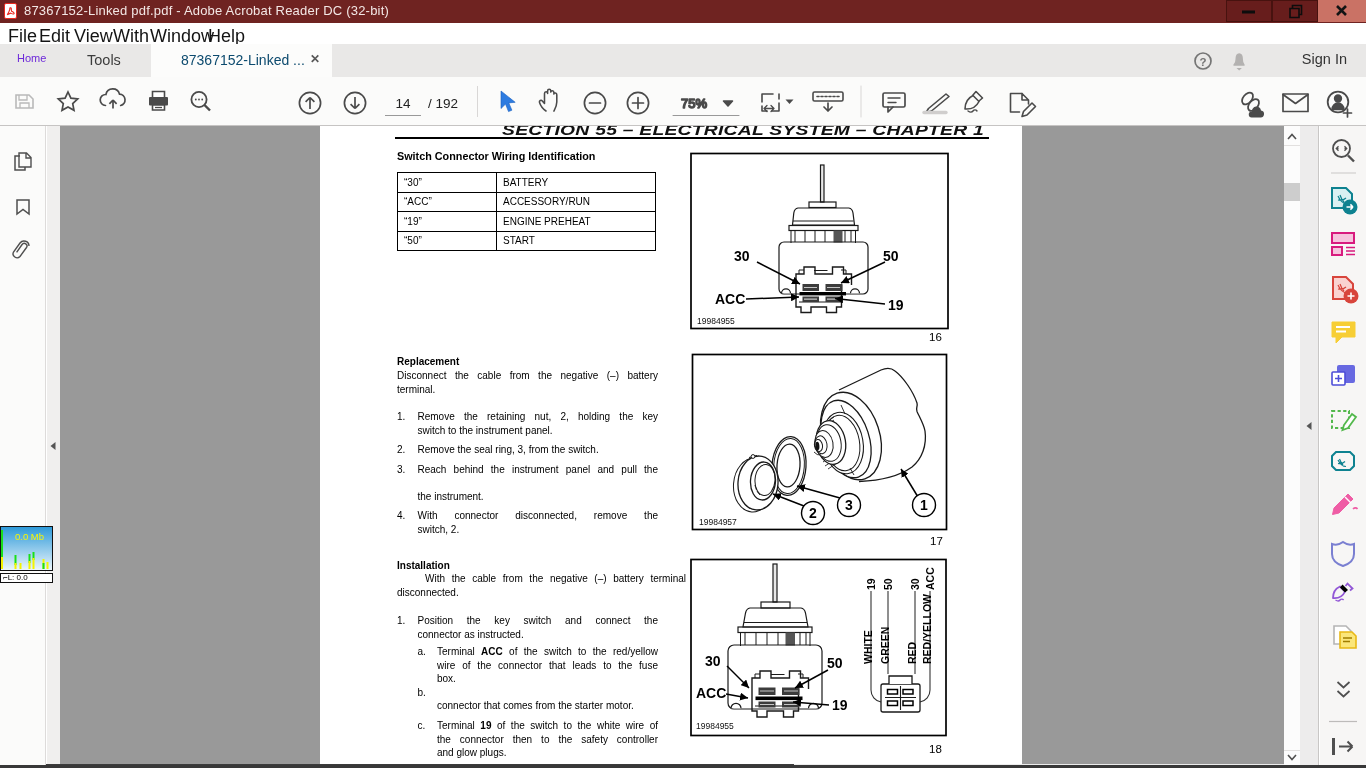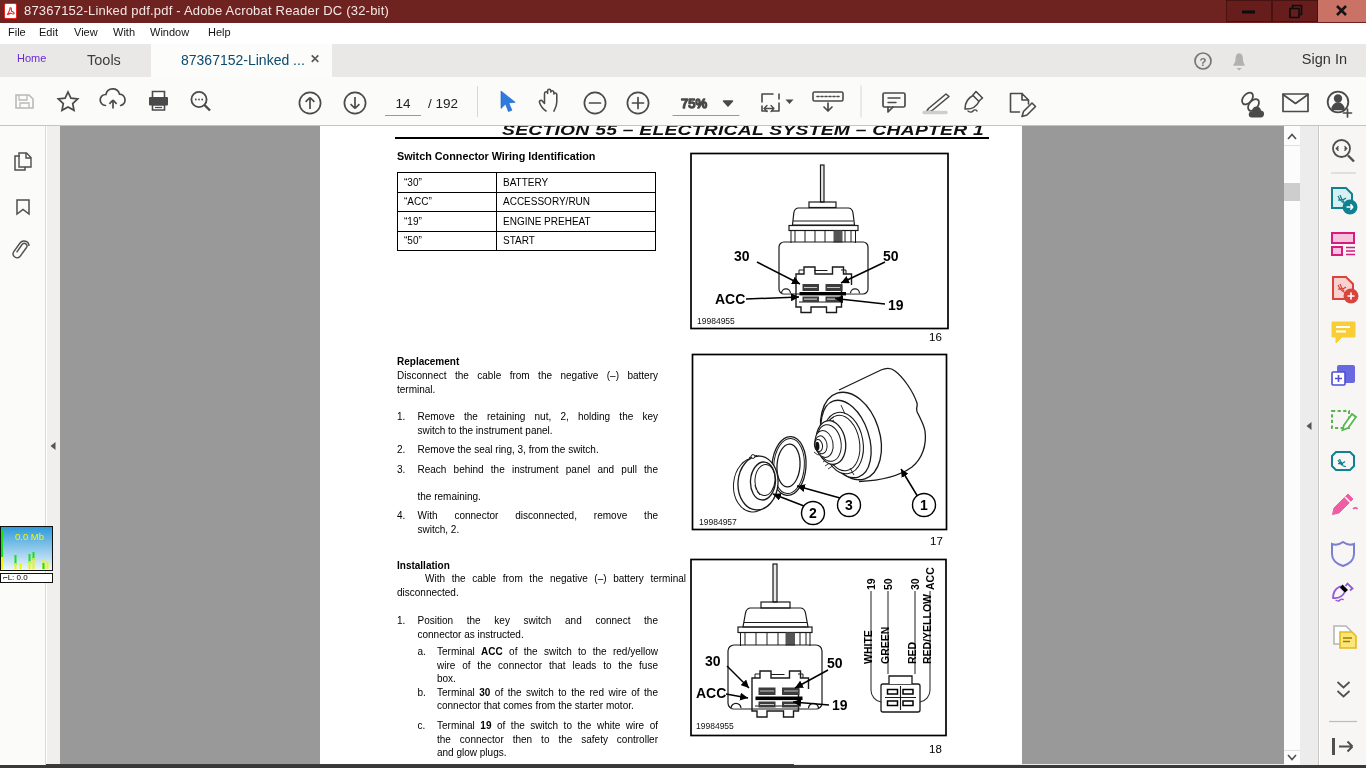--- a/index.html
+++ b/index.html
@@ -10,21 +10,21 @@
   
   #titlebar { left:0; top:0; width:1366px; height:23px; background:#6f2321; }
   #titlebar .ticon { left:4px; top:3px; width:13px; height:16px; background:#fff; border:1.5px solid #e8281e; border-radius:2px; }
   #titlebar .ttext { left:24px; top:3px; color:#f3e7e5; font-size:13px; letter-spacing:0.2px; }
   .capbtn { top:0; width:46px; height:22px; }
   #btn-min  { left:1226px; background:#671d1c; border:1px solid #47120f; }
   #btn-max  { left:1272px; background:#671d1c; border:1px solid #47120f; }
   #btn-close{ left:1318px; width:48px; background:#ca7265; }
 
   
-  #menubar { left:0; top:23px; width:1366px; height:21px; background:#ffffff; font-size:11px; color:#141414; }
+  #menubar { left:0; top:23px; width:1366px; height:21px; background:#ffffff; font-size:18px; color:#141414; }
   #menubar span { position:absolute; top:3px; }
 
   
   #tabbar { left:0; top:44px; width:1366px; height:33px; background:#e9e8e7; }
   #tabbar .home  { left:17px; top:8px; font-size:11px; color:#6d28d9; }
   #tabbar .tools { left:87px; top:8px; font-size:14.5px; color:#3c3c3c; }
   #activetab { left:151px; top:0; width:181px; height:33px; background:#fcfcfb; }
   #activetab .label { left:30px; top:8px; font-size:14px; color:#0c4a6e; position:absolute; white-space:nowrap; }
   #activetab .x { left:159px; top:8px; font-size:12px; color:#585858; position:absolute; font-weight:bold; }
   #signin { right:19px; top:7px; font-size:14.5px; color:#333; position:absolute; }
@@ -245,41 +245,40 @@
 
     <div class="doctext" style="left:77px; top:285px;">1.</div>
     <div class="jline" style="left:97.5px; top:285px; width:240.5px;">Remove the retaining nut, 2, holding the key</div>
     <div class="doctext" style="left:97.5px; top:298.5px;">switch to the instrument panel.</div>
 
     <div class="doctext" style="left:77px; top:318px;">2.</div>
     <div class="doctext" style="left:97.5px; top:318px;">Remove the seal ring, 3, from the switch.</div>
 
     <div class="doctext" style="left:77px; top:337.5px;">3.</div>
     <div class="jline" style="left:97.5px; top:337.5px; width:240.5px;">Reach behind the instrument panel and pull the</div>
-    <div class="doctext" style="left:97.5px; top:364.5px;">the remaining.</div>
+    <div class="doctext" style="left:97.5px; top:364.5px;">the instrument.</div>
 
     <div class="doctext" style="left:77px; top:384px;">4.</div>
     <div class="jline" style="left:97.5px; top:384px; width:240.5px;">With connector disconnected, remove the</div>
     <div class="doctext" style="left:97.5px; top:397.5px;">switch, 2.</div>
 
     <div class="doctext b" style="left:77px; top:433.5px;">Installation</div>
     <div class="jline" style="left:77px; top:447px; width:261px;margin-left:28px;">With the cable from the negative (–) battery terminal</div>
     <div class="doctext" style="left:77px; top:460.5px;">disconnected.</div>
 
     <div class="doctext" style="left:77px; top:489px;">1.</div>
     <div class="jline" style="left:97.5px; top:489px; width:240.5px;">Position the key switch and connect the</div>
     <div class="doctext" style="left:97.5px; top:502.5px;">connector as instructed.</div>
 
     <div class="doctext" style="left:97.5px; top:520px;">a.</div>
     <div class="jline" style="left:117px; top:520px; width:221px;">Terminal <span class="b">ACC</span> of the switch to the red/yellow</div>
     <div class="jline" style="left:117px; top:533.5px; width:221px;">wire of the connector that leads to the fuse</div>
     <div class="doctext" style="left:117px; top:547px;">box.</div>
 
     <div class="doctext" style="left:97.5px; top:560.5px;">b.</div>
-    <div class="jline" style="left:117px; top:560.5px; width:221px;">Terminal <span class="b">30</span> of the switch to the red wire of the</div>
     <div class="doctext" style="left:117px; top:574px;">connector that comes from the starter motor.</div>
 
     <div class="doctext" style="left:97.5px; top:594px;">c.</div>
     <div class="jline" style="left:117px; top:594px; width:221px;">Terminal <span class="b">19</span> of the switch to the white wire of</div>
     <div class="jline" style="left:117px; top:607.5px; width:221px;">the connector then to the safety controller</div>
     <div class="doctext" style="left:117px; top:621px;">and glow plugs.</div>
 
     <div class="doctext" style="left:97.5px; top:636.5px;">d.</div>
     <div class="jline" style="left:117px; top:636.5px; width:221px;">Terminal <span class="b">50</span> of the switch to the remaining of</div>
     <svg class="abs" style="left:369px; top:26px;" width="261" height="178" viewBox="0 0 261 178">

